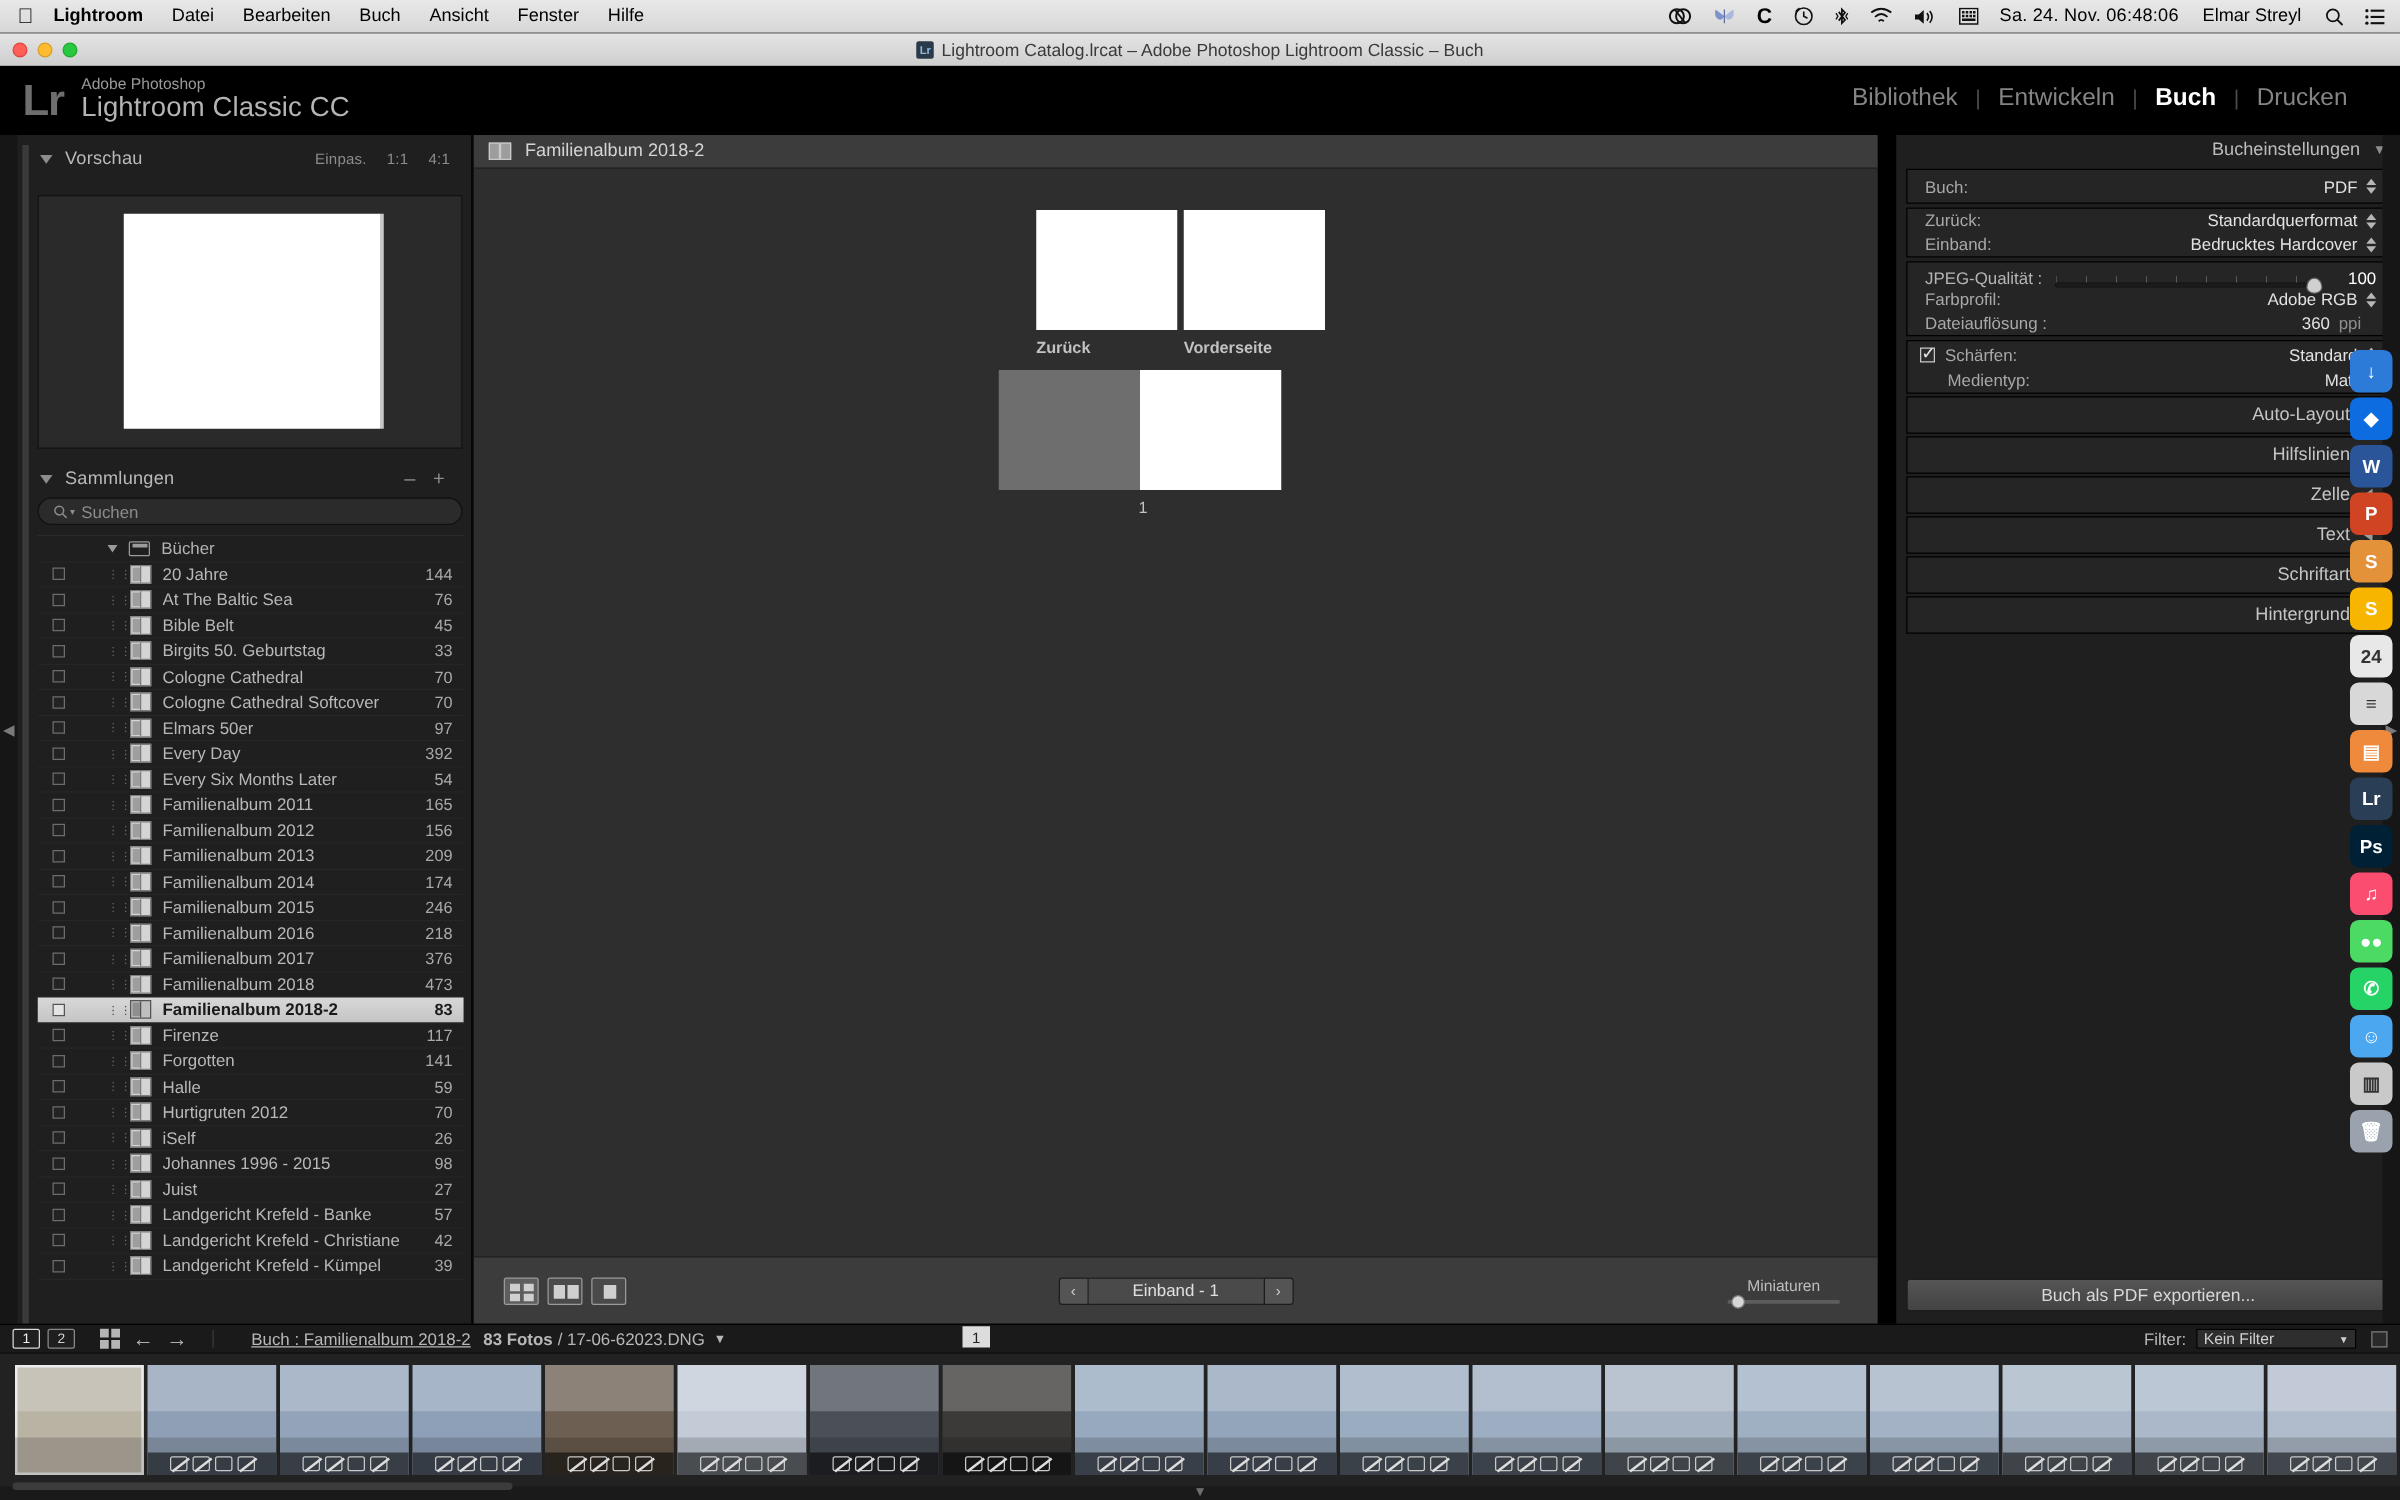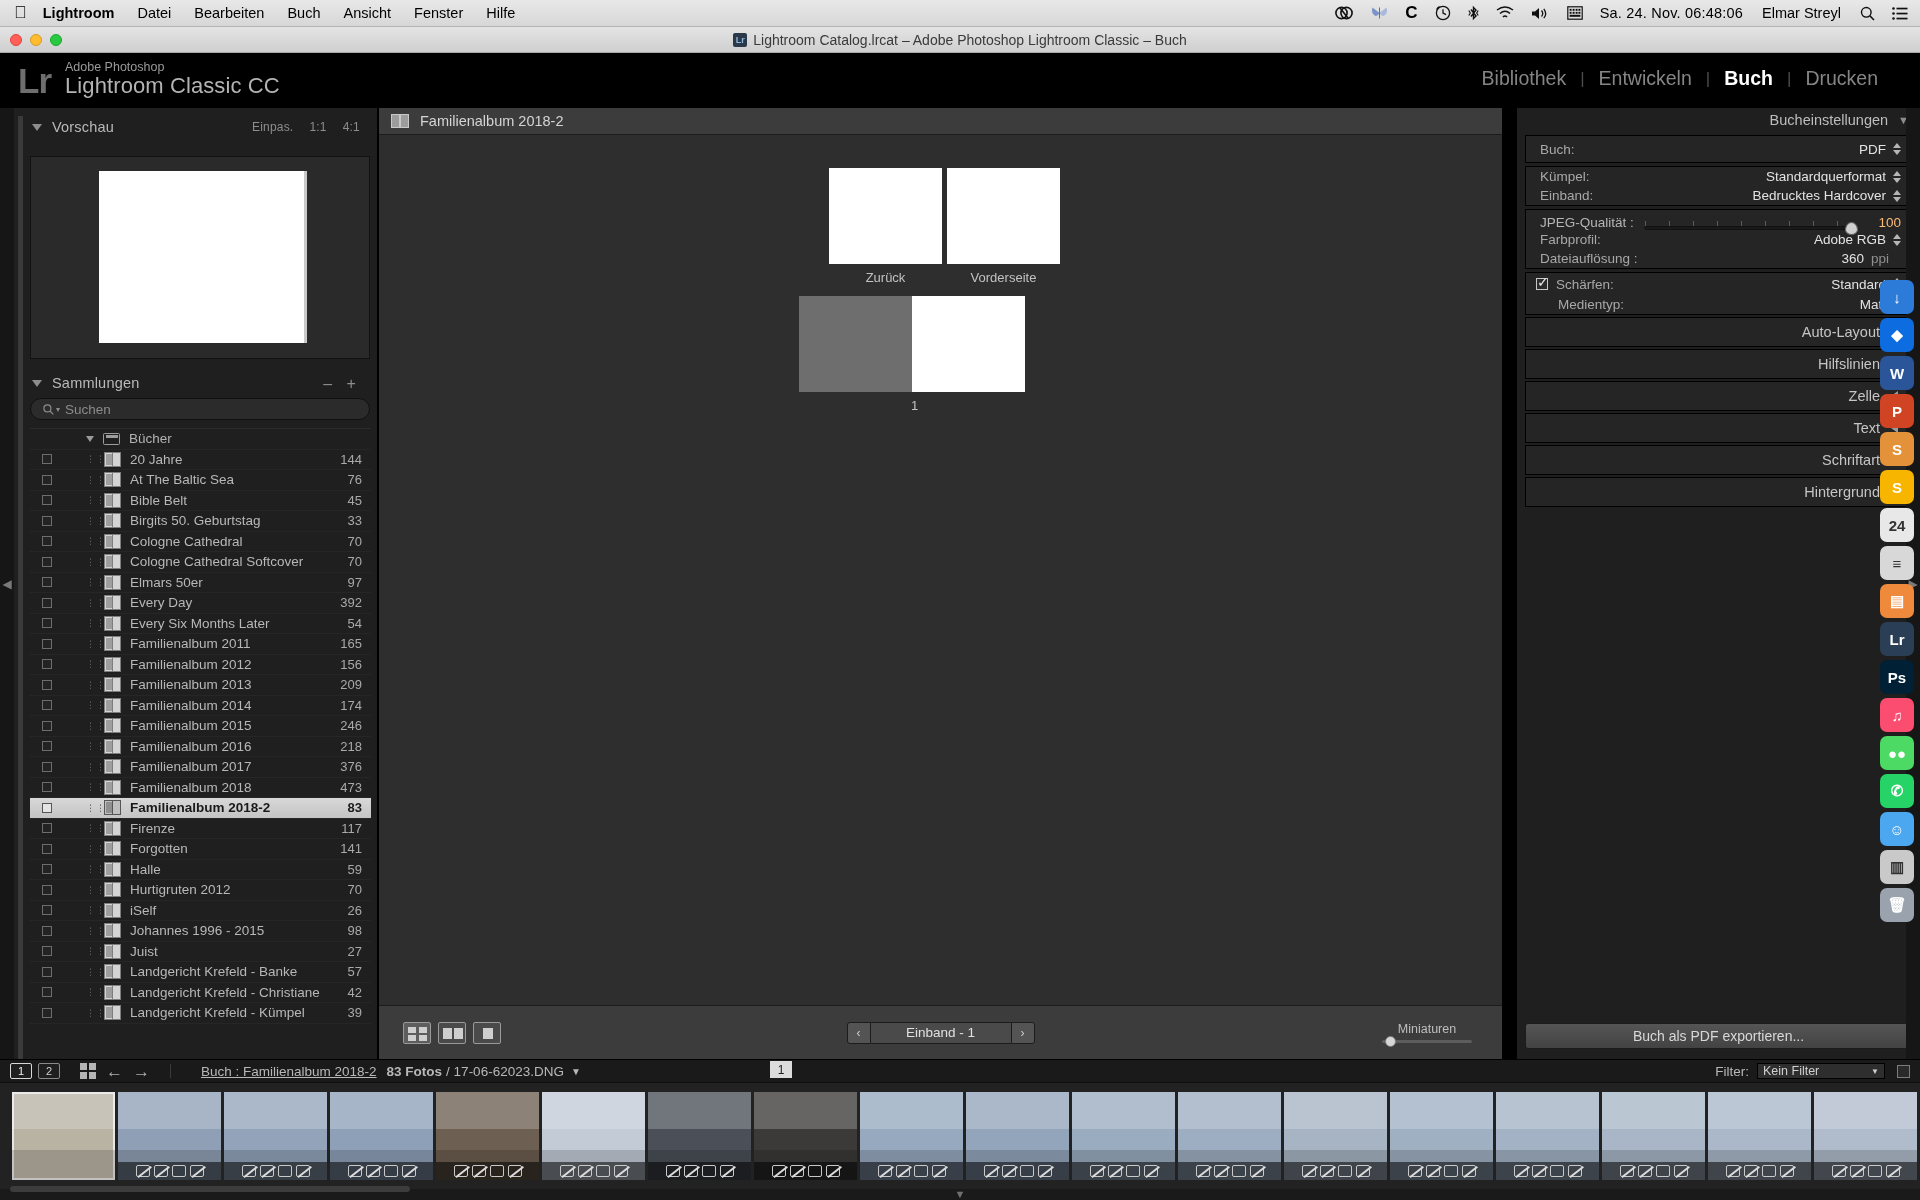--- a/index.html
+++ b/index.html
@@ -145,21 +145,21 @@
   }
   .bkicon2{ width:18px;height:14px;background:#9d9d9d;border:1.5px solid #c9c9c9;position:relative;}
   .bkicon2:before{content:"";position:absolute;left:50%;top:0;bottom:0;width:1.5px;margin-left:-.75px;background:#c9c9c9;}
   #canvas{ position:absolute; left:0; top:28px; width:1123px; height:869px; background:#2e2e2e; }
 
   .spread{ position:absolute; }
   .spread .pages{ display:flex; }
   .spread .pg{ background:#fff; }
   .spread .gut{ width:5px; background:#2e2e2e; }
   .spread .labels{ display:flex; margin-top:6px; font-size:13px; color:#c2c2c2;}
-  .spread .labels span{ text-align:center; }
+  .spread .labels span{ text-align:left;font-weight:bold; }
   .spread .num{ text-align:center; font-size:13px; color:#c2c2c2; margin-top:6px;}
 
   #cover{ left:450px; top:32px; }
   #cover .pg{ width:113px; height:96px; }
   #cover .labels span{ width:113px; }
   #cover .labels span:first-child{ margin-right:5px; }
 
   #sp1{ left:420px; top:160px; }
   #sp1 .pgA{ width:113px; height:96px; background:#6e6e6e;}
   #sp1 .pgB{ width:113px; height:96px; background:#fff;}
@@ -206,21 +206,21 @@
   .stepper .up{ border-bottom:5px solid #b6b6b6; margin-bottom:2px;}
   .stepper .dn{ border-top:5px solid #b6b6b6; }
   .slrow{ display:flex; align-items:flex-end; height:20px; padding:0 10px 0 14px; font-size:13.5px; color:#b5b5b5;}
   .slrow .track{ flex:1; height:4px; background:#3f3f3f; border:1px solid #111; border-radius:2px;
                  margin:0 10px; position:relative;}
   .slrow .fill{ position:absolute; left:0;top:0;bottom:0; background:#1a1a1a;}
   .slrow .ticks{ position:absolute; left:0; right:0; top:-6px; height:5px;
                  background:repeating-linear-gradient(to right,#5a5a5a 0 1px,transparent 1px 24px); }
   .slrow .knob{ position:absolute; right:-6px; top:-5px; width:13px;height:13px;
                 background:#d0d0d0;border:1px solid #666; border-radius:50% 50% 50% 50%/60% 60% 40% 40%;}
-  .slrow .vv{ width:38px; text-align:right; color:#fdba74;}
+  .slrow .vv{ width:38px; text-align:right; color:#ffffff;}
   .chk{ width:12px;height:12px;border:1.5px solid #c8c8c8;background:#2b2b2b;margin-right:8px;
         position:relative; flex:none;}
   .chk:after{ content:"✓"; position:absolute; left:0px; top:-5px; color:#e6e6e6; font-size:14px;}
   .rsection{
     margin:2px 8px 0 8px; height:30px; background:#252525; border:1px solid #000;
     display:flex; align-items:center; justify-content:flex-end; padding-right:13px; gap:11px;
     color:#c5c5c5; font-size:14.5px;
   }
   .rsection .arr{ width:0;height:0;border-top:5px solid transparent;border-bottom:5px solid transparent;
                   border-right:7px solid #9c9c9c;}
@@ -734,21 +734,21 @@
           <span class="val">PDF</span>
           <span class="stepper">
               <i class="up"></i>
               <i class="dn"></i>
             </span>
         </div>
       </div>
 
       <div class="rgroup">
         <div class="rrow">
-          <span class="lb">Kümpel:</span>
+          <span class="lb">Zurück:</span>
           <span class="sp"></span>
           <span class="val">Standardquerformat</span>
           <span class="stepper">
               <i class="up"></i>
               <i class="dn"></i>
             </span>
         </div>
         <div class="rrow">
           <span class="lb">Einband:</span>
           <span class="sp"></span>

